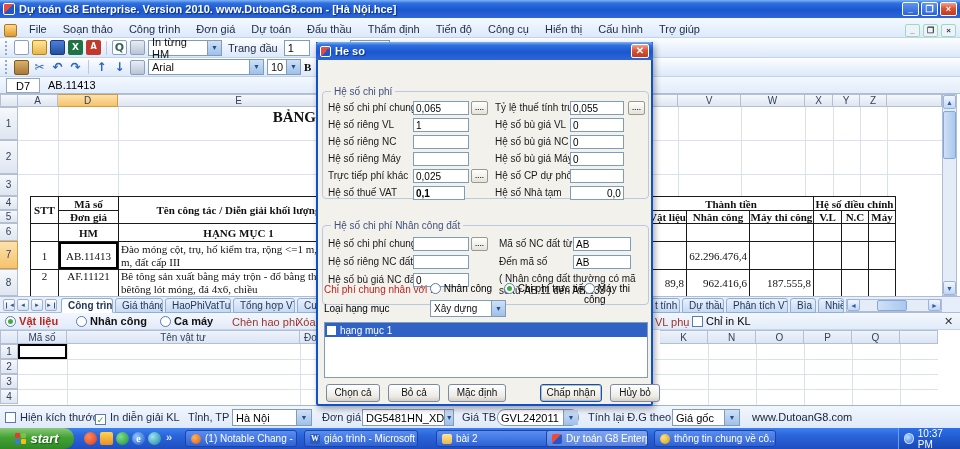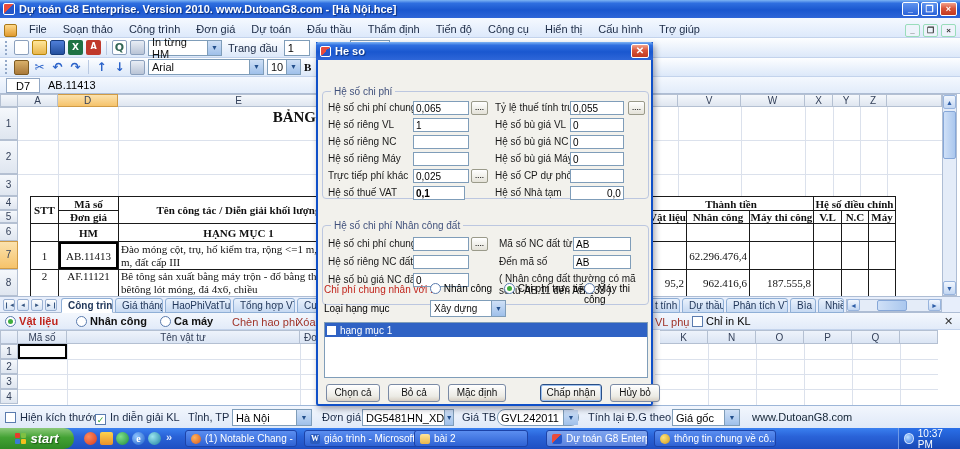--- a/index.html
+++ b/index.html
@@ -347,21 +347,21 @@
       </tr>
       <tr style="height:28px">
         <td class="num"></td>
         <td class="num">62.296.476,4</td>
         <td class="num"></td>
         <td></td>
             <td></td>
             <td></td>
       </tr>
       <tr style="height:27px">
-        <td class="num">95,2</td>
+        <td class="num">89,8</td>
         <td class="num">962.416,6</td>
         <td class="num">187.555,8</td>
         <td></td>
             <td></td>
             <td></td>
       </tr>
     </tbody>
       </table>
 
     <div class="vscroll" style="left:942px;top:0;height:202px;">
@@ -492,21 +492,21 @@
     <span class="qlicon" style="left:148px;background:radial-gradient(circle at 35% 35%,#9be5ef,#1a7f9e);"></span>
     <span class="abs" style="left:166px;top:3px;color:#dce8ff;font-weight:bold;">»</span>
     <div class="taskbtn" style="left:185px;width:112px;">
       <span class="tbicon" style="background:radial-gradient(circle at 35% 35%,#ffb25c,#d65a1e);border-radius:50%;"></span>
       <span>(1) Notable Chang - ...</span>
     </div>
     <div class="taskbtn" style="left:304px;width:114px;">
       <span class="tbicon" style="background:#2a5bbd;color:#fff;font:bold 8px/10px 'Liberation Serif',serif;text-align:center;">W</span>
       <span>giáo trình - Microsoft ...</span>
     </div>
-    <div class="taskbtn" style="left:414px;width:114px;">
+    <div class="taskbtn" style="left:436px;width:114px;">
       <span class="tbicon" style="background:linear-gradient(#ffe69a,#e8b64c);"></span>
       <span>bài 2</span>
     </div>
     <div class="taskbtn pressed" style="left:546px;width:102px;">
       <span class="tbicon" style="background:linear-gradient(135deg,#e84b3c 50%,#2456c9 50%);"></span>
       <span>Dự toán G8 Enterpris...</span>
     </div>
     <div class="taskbtn" style="left:654px;width:122px;">
       <span class="tbicon" style="background:radial-gradient(circle at 35% 35%,#ffe27a,#cf9a1c);border-radius:50%;"></span>
       <span>thông tin chung về cô...</span>

